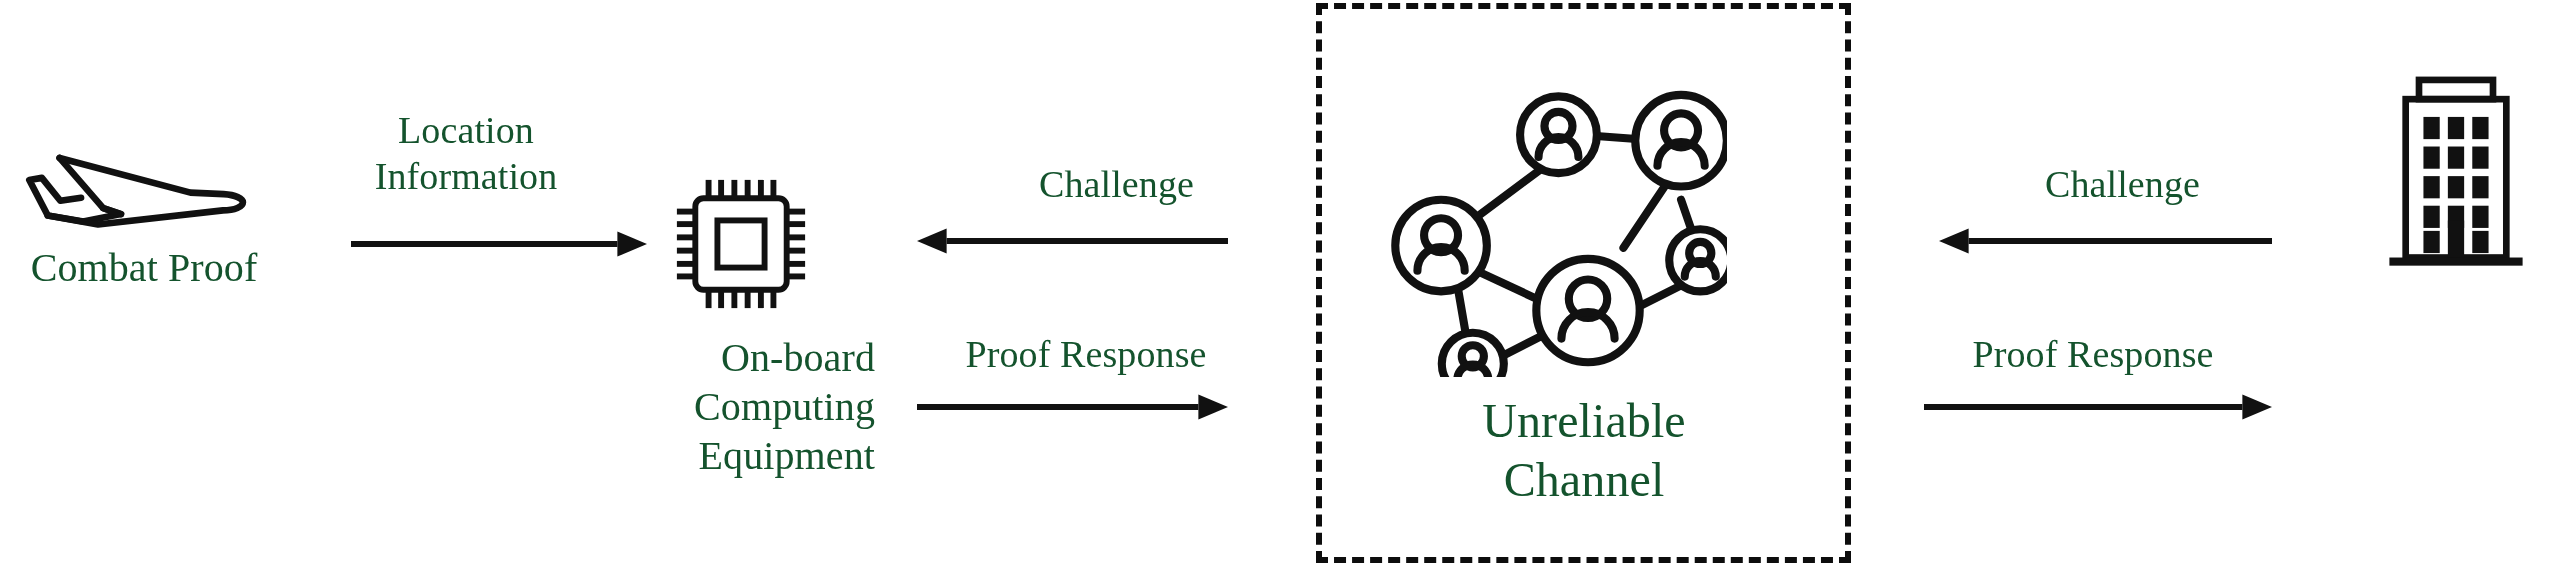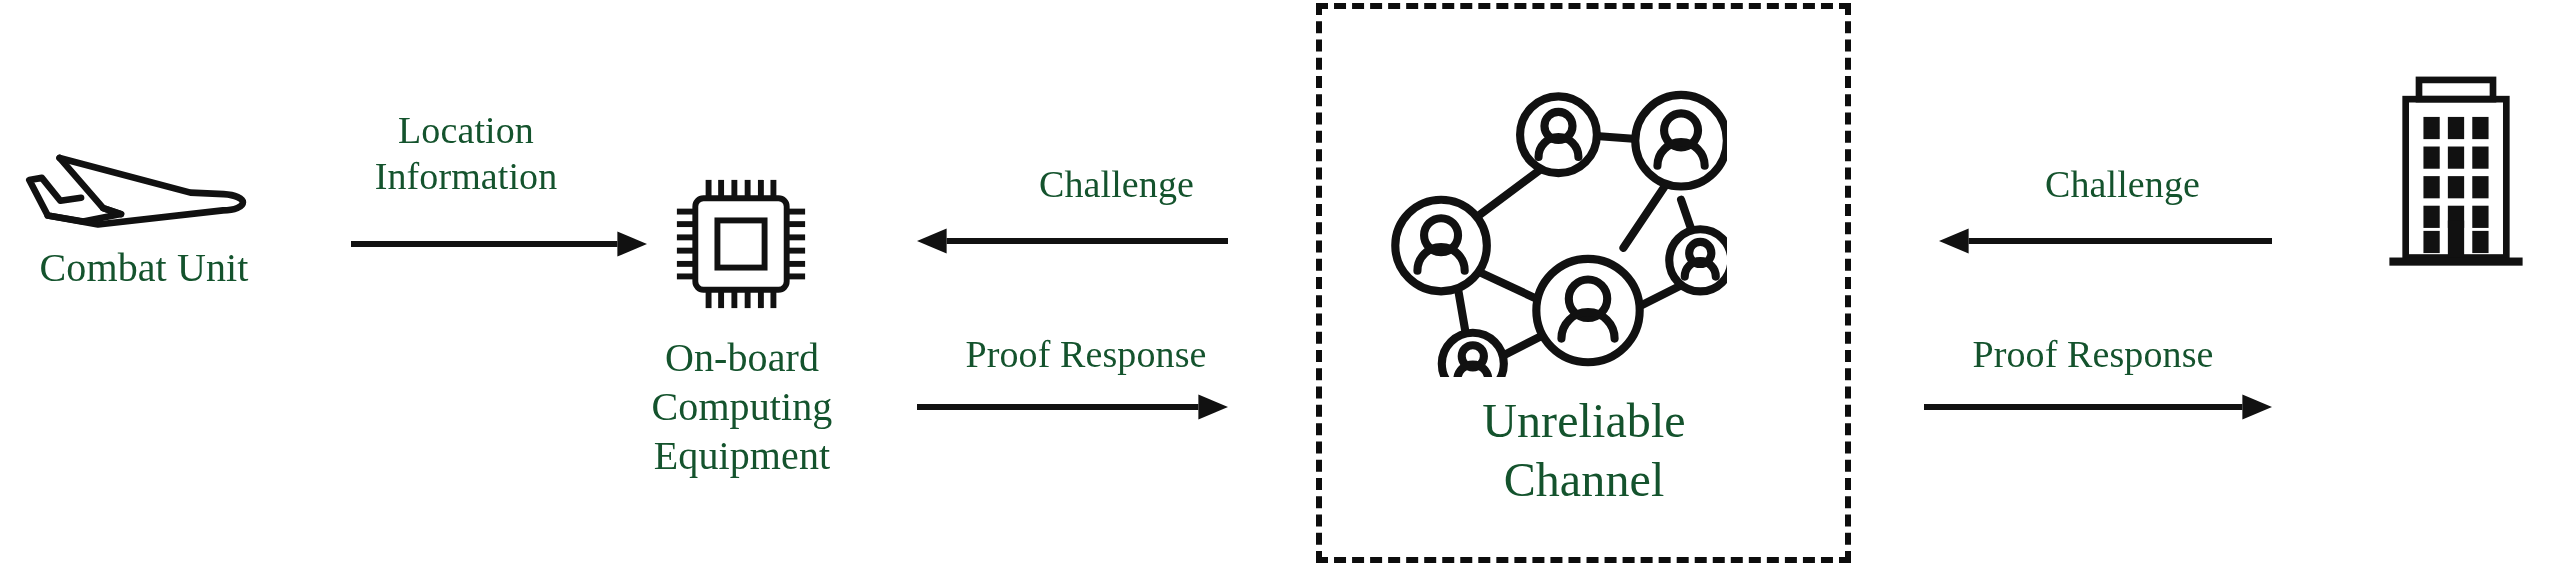--- a/index.html
+++ b/index.html
@@ -58,21 +58,21 @@
 
   <div class="icon" style="left:13.3px; top:152px; width:244px; height:85px;">
     <svg width="244" height="85" viewBox="0 0 330 115" fill="none" stroke="#111111" stroke-width="9" stroke-linecap="round" stroke-linejoin="round">
 
       <path d="M63 8 L122 76 L146 84 L95 94 L47 86 L22 38 L39 35 L64 66 L92 62"></path>
       <path d="M63 8 L240 55 L285 57 C301 58 311 63 311 68 C311 74 300 79 284 79
                L115 98 L47 86"></path>
       <path d="M122 76 L146 84"></path>
     </svg>
   </div>
-  <div class="label node-label" style="left:0px; top:244px; width:288px;">Combat Unit</div>
+  <div class="label node-label" style="left:0px; top:244px; width:288px;">Combat Proof</div>
 
   <div class="label edge-label" style="left:322px; top:107px; width:288px;">Location
 Information</div>
   <div class="arrow" style="left:351px; top:229px;">
     <svg width="296" height="30" viewBox="0 0 400 40">
       <line x1="0" y1="20" x2="360" y2="20" stroke="#111111" stroke-width="8"></line>
       <polygon points="360,3 400,20 360,37" fill="#111111"></polygon>
     </svg>
   </div>
 
@@ -105,21 +105,21 @@
       <line x1="33" y1="139" x2="8" y2="139"></line>
 
       <line x1="157" y1="51" x2="182" y2="51"></line>
       <line x1="157" y1="68" x2="182" y2="68"></line>
       <line x1="157" y1="86" x2="182" y2="86"></line>
       <line x1="157" y1="104" x2="182" y2="104"></line>
       <line x1="157" y1="122" x2="182" y2="122"></line>
       <line x1="157" y1="139" x2="182" y2="139"></line>
     </svg>
   </div>
-  <div class="label node-label" style="left:609px; top:334px; width:266px;">On-board
+  <div class="label node-label" style="left:609px; top:334px; width:266px;text-align:right;">On-board
 Computing
 Equipment</div>
 
   <div class="label edge-label" style="left:961px; top:161px; width:311px;">Challenge</div>
   <div class="arrow" style="left:917px; top:226px;">
     <svg width="311" height="30" viewBox="0 0 420 40">
       <line x1="420" y1="20" x2="40" y2="20" stroke="#111111" stroke-width="8"></line>
       <polygon points="40,3 0,20 40,37" fill="#111111"></polygon>
     </svg>
   </div>

